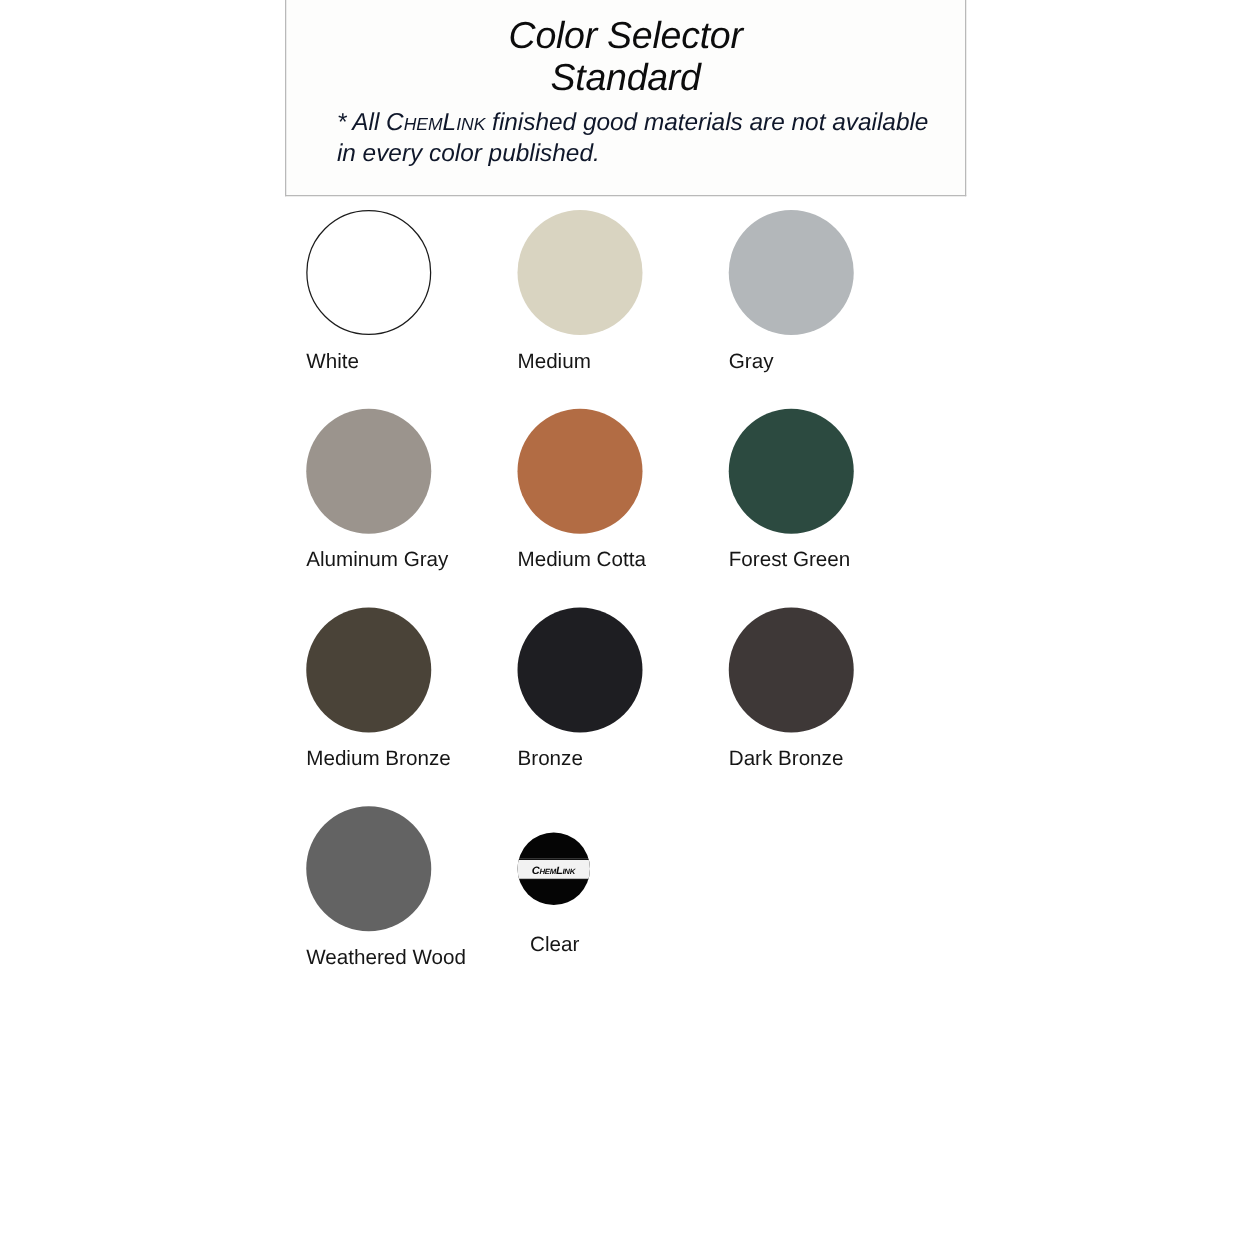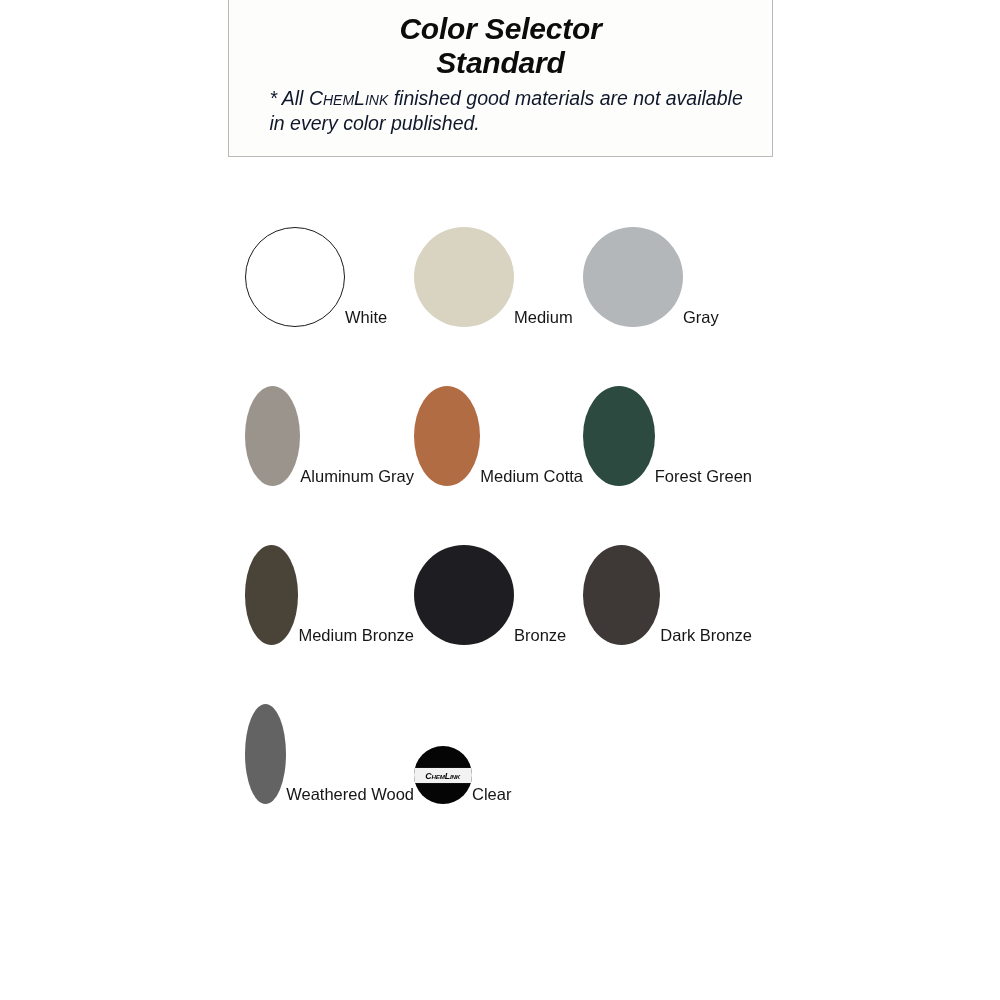--- a/index.html
+++ b/index.html
@@ -27,21 +27,21 @@
     box-sizing: border-box;
     border: 1px solid #b9b9b9;
     border-top: none;
     background: #fdfdfc;
     display: flex;
     flex-direction: column;
     align-items: center;
     padding-top: 14px;
   }
   .title-line {
-    font-weight: bold;
+    font-weight: normal;
     font-style: italic;
     font-size: 30px;
     line-height: 34px;
     letter-spacing: -0.2px;
     color: #0c0c0c;
     text-align: center;
     white-space: nowrap;
   }
   .note {
     margin-top: 6px;
@@ -67,21 +67,22 @@
     width: 1000px;
   }
   .row {
     display: flex;
     justify-content: flex-start;
     height: 159px;
   }
   .cell {
     width: 169px;
     display: flex;
-    align-items: flex-end;
+    flex-direction: column;
+    align-items: flex-start;
   }
   .cell.c0 { margin-left: 245px; }
 
   .swatch {
     width: 100px;
     height: 100px;
     border-radius: 50%;
     box-sizing: border-box;
   }
   .swatch.outlined {
@@ -125,21 +126,21 @@
   .logo-text {
     font-size: 8.5px;
     font-weight: bold;
     font-style: italic;
     font-variant: small-caps;
     letter-spacing: -0.2px;
     color: #0a0a0a;
     white-space: nowrap;
     transform: scaleX(1.04);
   }
-  .cell.clear-cell .label { margin-top: 22px; }
+  .cell.clear-cell .label { margin-top: 22px; margin-left: 10px; }
 </style>
 </head>
 <body>
 
 <div class="header-panel">
   <div class="title-line">Color Selector</div>
   <div class="title-line">Standard</div>
   <div class="note"><span>* All </span><span class="smallcaps">ChemLink</span><span> finished good materials are not available in every color published.</span></div>
 </div>
 

